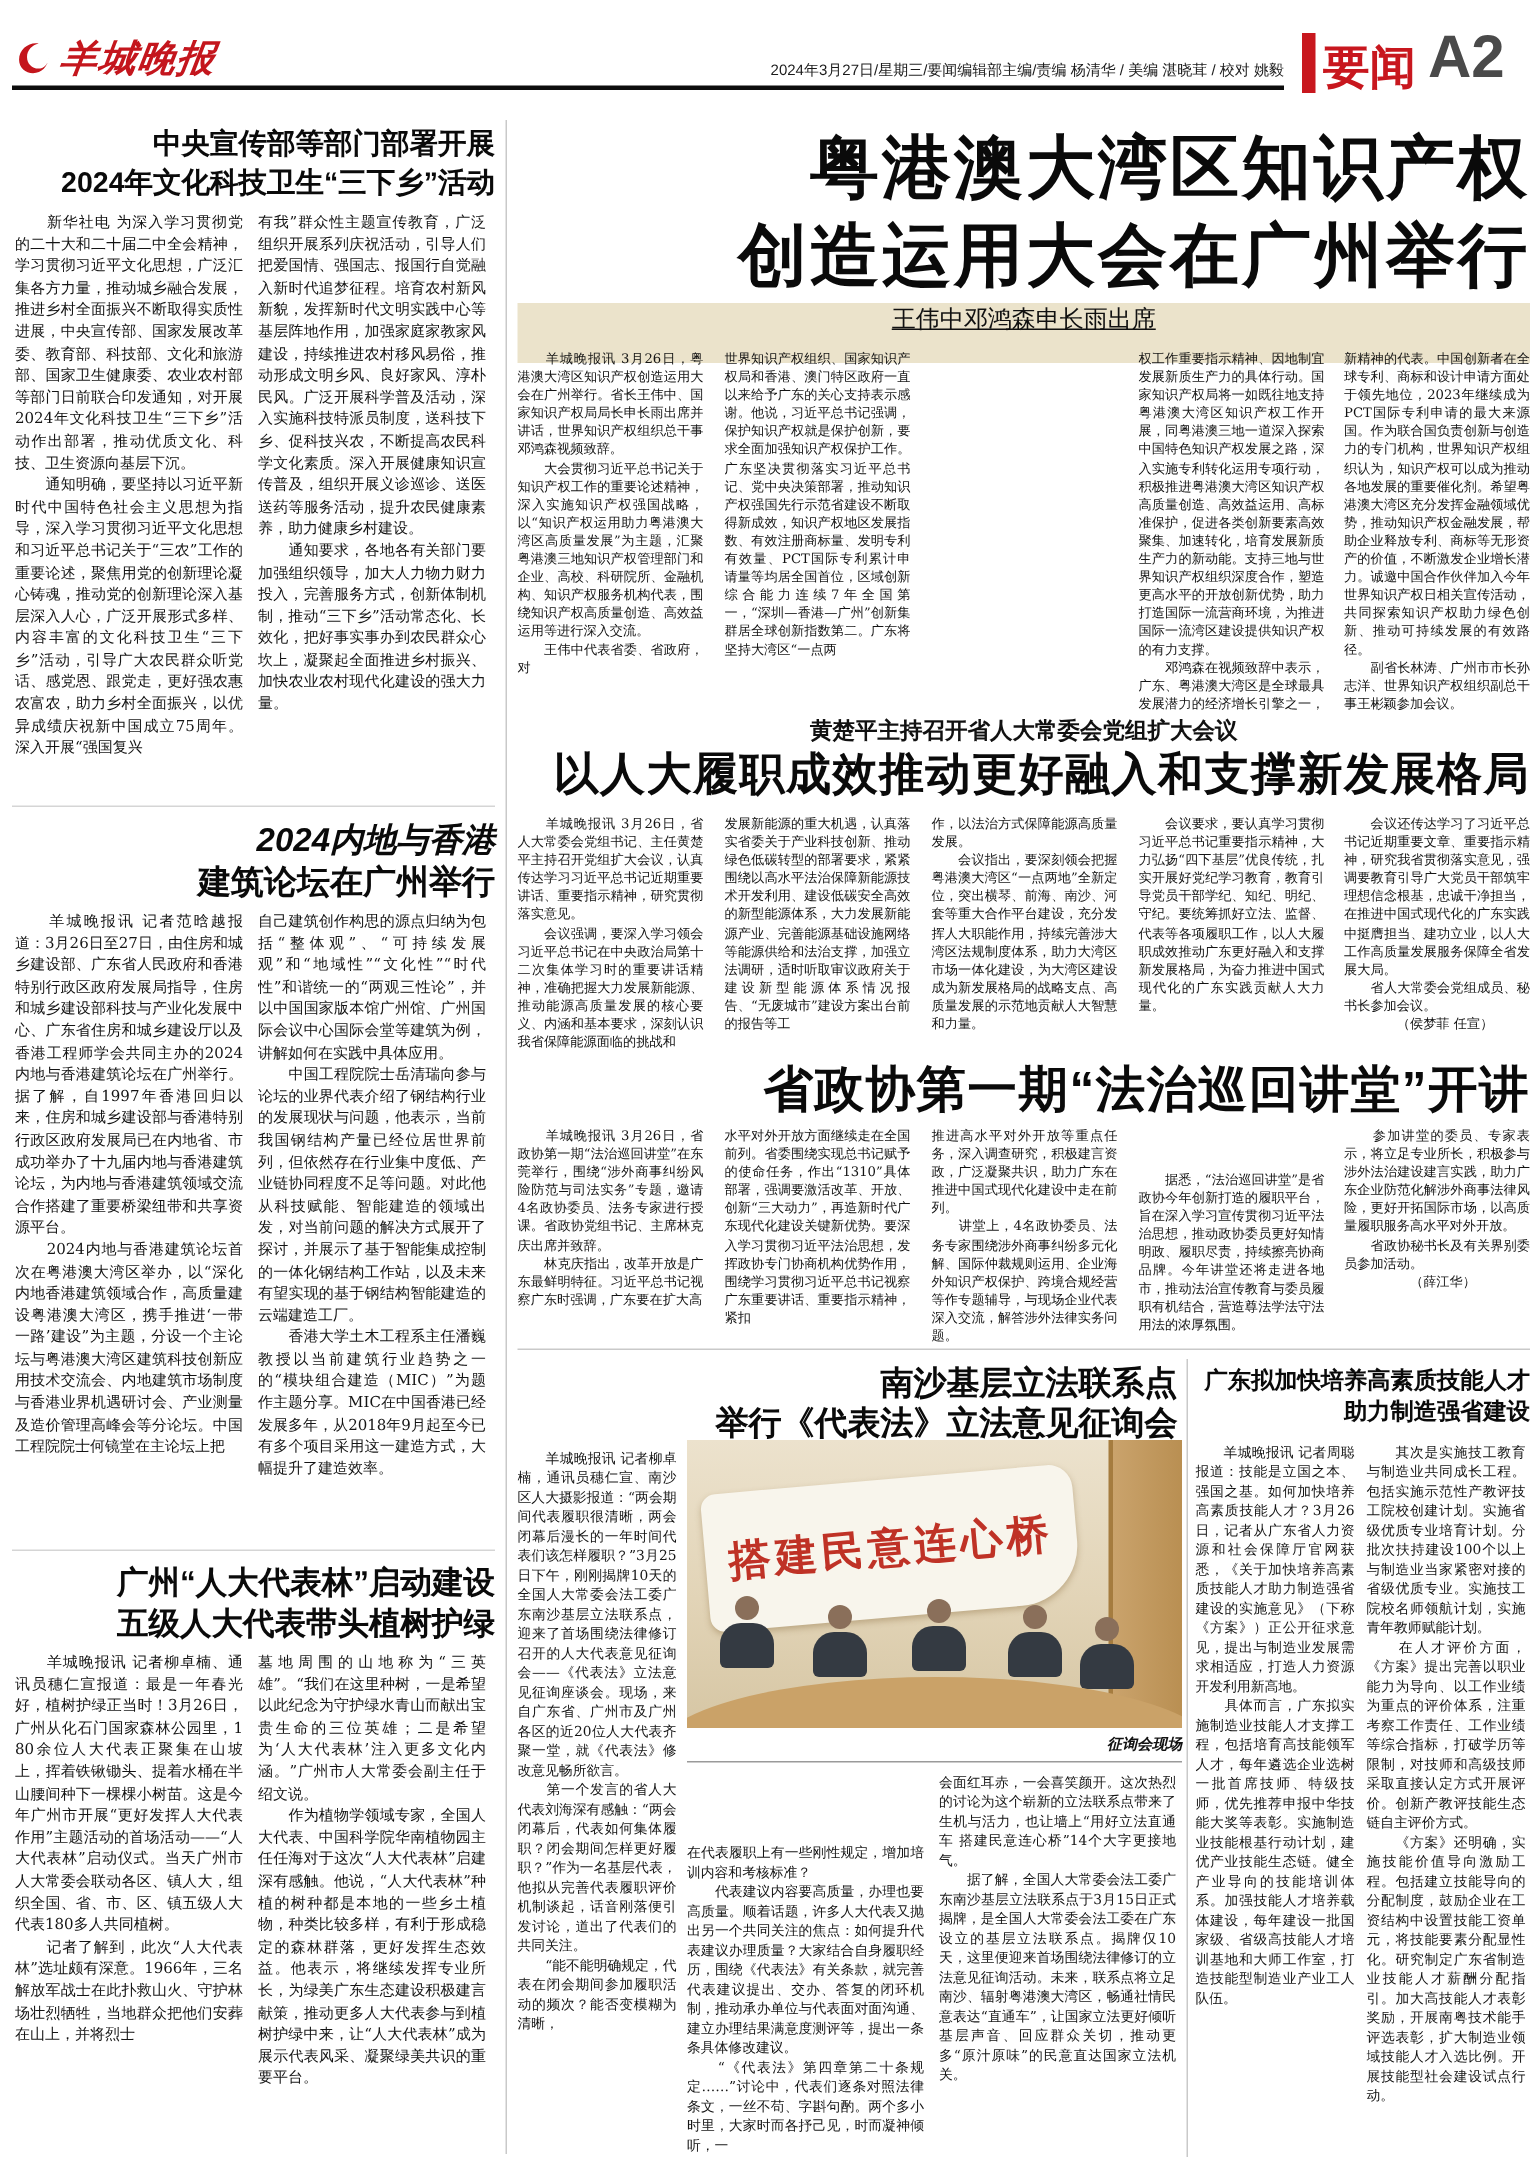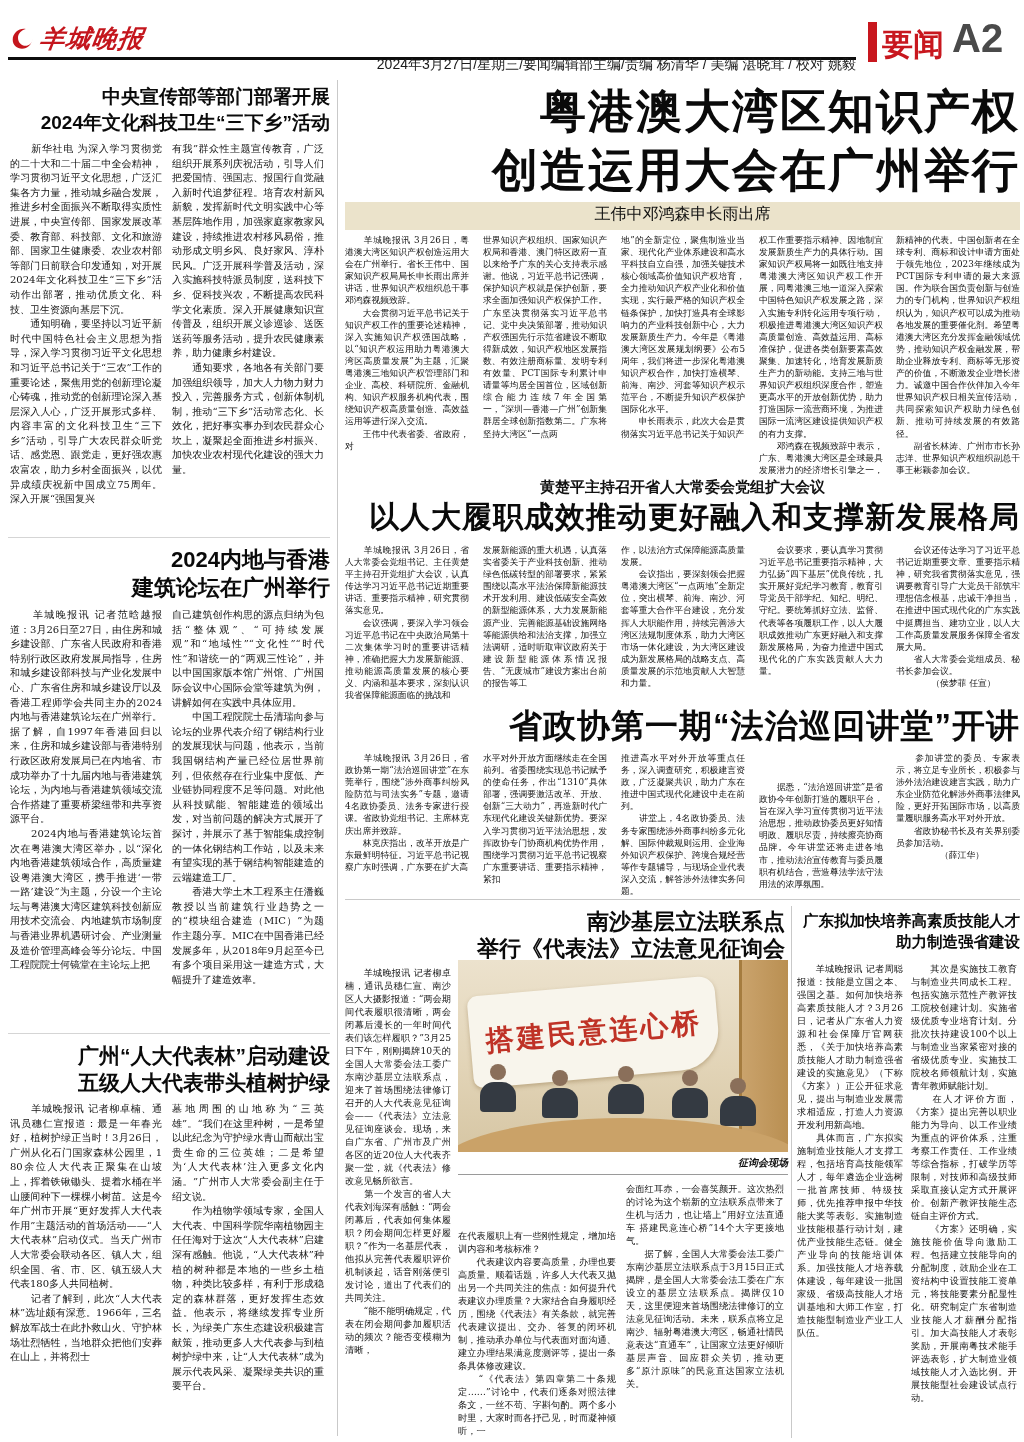--- a/index.html
+++ b/index.html
@@ -4,42 +4,42 @@
 <style>
   html,body{margin:0;padding:0;background:#e8e8e8;}
   .page{position:relative;width:1024px;height:1442px;background:#ffffff;margin:0 auto;overflow:hidden;
         font-family:"DejaVu Serif","Liberation Serif",serif;}
   .abs{position:absolute;}
   
   .logo{left:10px;top:22px;display:flex;align-items:center;gap:4px;}
   .logo-text{font-size:25px;font-weight:900;font-style:italic;color:#c4161d;transform:skewX(-8deg);
              font-family:"DejaVu Serif",serif;letter-spacing:1px;}
   .mast-rule{left:8px;top:57px;width:848px;height:3px;background:#0d0d0d;}
-  .dateline{left:300px;top:40px;width:556px;text-align:right;font-size:14px;color:#1a1a1a;
-            font-family:"Liberation Sans","DejaVu Sans",sans-serif;margin-top:16px;}
+  .dateline{left:300px;top:40px;width:556px;text-align:right;font-size:10px;color:#1a1a1a;
+            font-family:"Liberation Sans","DejaVu Sans",sans-serif;}
   .sec-bar{left:868px;top:22px;width:9px;height:40px;background:#c8171e;}
   .sec-name{left:882px;top:24px;font-size:31px;font-weight:900;color:#c8171e;
             font-family:"Liberation Sans","DejaVu Sans",sans-serif;}
   .page-no{left:952px;top:16px;font-size:40px;font-weight:700;color:#4a4a4a;
            font-family:"Liberation Sans","DejaVu Sans",sans-serif;}
   
   .hl{font-family:"Liberation Sans","DejaVu Sans",sans-serif;font-weight:900;color:#0a0a0a;
       text-align:right;white-space:nowrap;}
   .kicker{font-family:"Liberation Sans","DejaVu Sans",sans-serif;font-weight:700;color:#111;text-align:center;}
   
   .body-col{text-align:justify;overflow:hidden;white-space:pre-line;word-break:break-all;color:#141414;}
   .fs-left{font-size:10px;line-height:14.6px;}
   .fs-main{font-size:8.8px;line-height:12.1px;}
   .fs-bottom{font-size:9.2px;line-height:13px;}
   
   .vline{width:1px;background:#c9c9c9;}
   .hline{height:1px;background:#c9c9c9;}
   
-  .sub-band{left:345px;top:202px;width:675px;height:28px;background:#ebe3cb;text-align:center;
-            font-size:16px;line-height:24px;color:#111;font-family:"Liberation Sans",sans-serif;font-weight:500;}
+  .sub-band{left:345px;top:202px;width:675px;height:40px;background:#ebe3cb;text-align:center;
+            font-size:16px;line-height:24px;color:#111;font-family:"Liberation Sans",sans-serif;font-weight:500;text-decoration:underline;}
   
   .photo{left:458px;top:960px;width:330px;height:192px;overflow:hidden;
          background:linear-gradient(180deg,#ece2cd 0%,#e2d4b7 55%,#d6c6a4 100%);}
   .photo-banner{position:absolute;left:12px;top:26px;width:248px;height:92px;background:#f8f5ec;
                 transform:rotate(-5deg);border-radius:10px 16px 40px 10px;
                 box-shadow:0 2px 4px rgba(120,90,40,.35);display:flex;align-items:center;justify-content:center;}
   .photo-banner-text{font-family:"Liberation Sans",sans-serif;font-weight:900;font-size:28px;color:#bf3226;
                      letter-spacing:3px;white-space:nowrap;}
   .photo-door{position:absolute;right:0;top:0;width:46px;height:100%;
               background:linear-gradient(90deg,#caa36c,#b98f52);border-left:3px solid #a57c3f;}
@@ -72,21 +72,21 @@
   <div class="abs vline" style="left:337px;top:80px;height:1356px;"></div>
 
   <div class="abs hl" style="left:8px;top:84px;width:322px;font-size:19px;line-height:25px;">中央宣传部等部门部署开展</div>
   <div class="abs hl" style="left:8px;top:110px;width:322px;font-size:19px;line-height:25px;">2024年文化科技卫生“三下乡”活动</div>
   <div class="abs body-col fs-left" style="left:10px;top:142px;width:152px;height:390px;">　　新华社电 为深入学习贯彻党的二十大和二十届二中全会精神，学习贯彻习近平文化思想，广泛汇集各方力量，推动城乡融合发展，推进乡村全面振兴不断取得实质性进展，中央宣传部、国家发展改革委、教育部、科技部、文化和旅游部、国家卫生健康委、农业农村部等部门日前联合印发通知，对开展2024年文化科技卫生“三下乡”活动作出部署，推动优质文化、科技、卫生资源向基层下沉。
 　　通知明确，要坚持以习近平新时代中国特色社会主义思想为指导，深入学习贯彻习近平文化思想和习近平总书记关于“三农”工作的重要论述，聚焦用党的创新理论凝心铸魂，推动党的创新理论深入基层深入人心，广泛开展形式多样、内容丰富的文化科技卫生“三下乡”活动，引导广大农民群众听党话、感党恩、跟党走，更好强农惠农富农，助力乡村全面振兴，以优异成绩庆祝新中国成立75周年。深入开展“强国复兴</div>
   <div class="abs body-col fs-left" style="left:172px;top:142px;width:152px;height:390px;">有我”群众性主题宣传教育，广泛组织开展系列庆祝活动，引导人们把爱国情、强国志、报国行自觉融入新时代追梦征程。培育农村新风新貌，发挥新时代文明实践中心等基层阵地作用，加强家庭家教家风建设，持续推进农村移风易俗，推动形成文明乡风、良好家风、淳朴民风。广泛开展科学普及活动，深入实施科技特派员制度，送科技下乡、促科技兴农，不断提高农民科学文化素质。深入开展健康知识宣传普及，组织开展义诊巡诊、送医送药等服务活动，提升农民健康素养，助力健康乡村建设。
 　　通知要求，各地各有关部门要加强组织领导，加大人力物力财力投入，完善服务方式，创新体制机制，推动“三下乡”活动常态化、长效化，把好事实事办到农民群众心坎上，凝聚起全面推进乡村振兴、加快农业农村现代化建设的强大力量。</div>
   <div class="abs hline" style="left:8px;top:537px;width:322px;background:#d5d5d5;"></div>
 
-  <div class="abs hl" style="left:8px;top:546px;width:322px;font-size:22px;line-height:28px;">2024内地与香港</div>
+  <div class="abs hl" style="left:8px;top:546px;width:322px;font-size:22px;line-height:28px;font-style:italic;">2024内地与香港</div>
   <div class="abs hl" style="left:8px;top:574px;width:322px;font-size:22px;line-height:28px;">建筑论坛在广州举行</div>
   <div class="abs body-col fs-left" style="left:10px;top:608px;width:152px;height:420px;">　　羊城晚报讯 记者范晗越报道：3月26日至27日，由住房和城乡建设部、广东省人民政府和香港特别行政区政府发展局指导，住房和城乡建设部科技与产业化发展中心、广东省住房和城乡建设厅以及香港工程师学会共同主办的2024内地与香港建筑论坛在广州举行。据了解，自1997年香港回归以来，住房和城乡建设部与香港特别行政区政府发展局已在内地省、市成功举办了十九届内地与香港建筑论坛，为内地与香港建筑领域交流合作搭建了重要桥梁纽带和共享资源平台。
 　　2024内地与香港建筑论坛首次在粤港澳大湾区举办，以“深化内地香港建筑领域合作，高质量建设粤港澳大湾区，携手推进‘一带一路’建设”为主题，分设一个主论坛与粤港澳大湾区建筑科技创新应用技术交流会、内地建筑市场制度与香港业界机遇研讨会、产业测量及造价管理高峰会等分论坛。中国工程院院士何镜堂在主论坛上把</div>
   <div class="abs body-col fs-left" style="left:172px;top:608px;width:152px;height:420px;">自己建筑创作构思的源点归纳为包括“整体观”、“可持续发展观”和“地域性”“文化性”“时代性”和谐统一的“两观三性论”，并以中国国家版本馆广州馆、广州国际会议中心国际会堂等建筑为例，讲解如何在实践中具体应用。
 　　中国工程院院士岳清瑞向参与论坛的业界代表介绍了钢结构行业的发展现状与问题，他表示，当前我国钢结构产量已经位居世界前列，但依然存在行业集中度低、产业链协同程度不足等问题。对此他从科技赋能、智能建造的领域出发，对当前问题的解决方式展开了探讨，并展示了基于智能集成控制的一体化钢结构工作站，以及未来有望实现的基于钢结构智能建造的云端建造工厂。
 　　香港大学土木工程系主任潘巍教授以当前建筑行业趋势之一的“模块组合建造（MIC）”为题作主题分享。MIC在中国香港已经发展多年，从2018年9月起至今已有多个项目采用这一建造方式，大幅提升了建造效率。</div>
   <div class="abs hline" style="left:8px;top:1033px;width:322px;background:#d5d5d5;"></div>
 
   <div class="abs hl" style="left:8px;top:1042px;width:322px;font-size:21px;line-height:27px;">广州“人大代表林”启动建设</div>
   <div class="abs hl" style="left:8px;top:1069px;width:322px;font-size:21px;line-height:27px;">五级人大代表带头植树护绿</div>
@@ -95,22 +95,20 @@
   <div class="abs body-col fs-left" style="left:172px;top:1102px;width:152px;height:336px;">墓地周围的山地称为“三英雄”。“我们在这里种树，一是希望以此纪念为守护绿水青山而献出宝贵生命的三位英雄；二是希望为‘人大代表林’注入更多文化内涵。”广州市人大常委会副主任于绍文说。
 　　作为植物学领域专家，全国人大代表、中国科学院华南植物园主任任海对于这次“人大代表林”启建深有感触。他说，“人大代表林”种植的树种都是本地的一些乡土植物，种类比较多样，有利于形成稳定的森林群落，更好发挥生态效益。他表示，将继续发挥专业所长，为绿美广东生态建设积极建言献策，推动更多人大代表参与到植树护绿中来，让“人大代表林”成为展示代表风采、凝聚绿美共识的重要平台。</div>
 
   <div class="abs hl" style="left:345px;top:82px;width:675px;font-size:46px;line-height:59px;letter-spacing:2px;">粤港澳大湾区知识产权</div>
   <div class="abs hl" style="left:345px;top:141px;width:675px;font-size:46px;line-height:59px;letter-spacing:2px;">创造运用大会在广州举行</div>
   <div class="abs sub-band">王伟中邓鸿森申长雨出席</div>
   <div class="abs body-col fs-main" style="left:345px;top:234px;width:124px;height:240px;">　　羊城晚报讯 3月26日，粤港澳大湾区知识产权创造运用大会在广州举行。省长王伟中、国家知识产权局局长申长雨出席并讲话，世界知识产权组织总干事邓鸿森视频致辞。
 　　大会贯彻习近平总书记关于知识产权工作的重要论述精神，深入实施知识产权强国战略，以“知识产权运用助力粤港澳大湾区高质量发展”为主题，汇聚粤港澳三地知识产权管理部门和企业、高校、科研院所、金融机构、知识产权服务机构代表，围绕知识产权高质量创造、高效益运用等进行深入交流。
 　　王伟中代表省委、省政府，对</div>
   <div class="abs body-col fs-main" style="left:483px;top:234px;width:124px;height:240px;">世界知识产权组织、国家知识产权局和香港、澳门特区政府一直以来给予广东的关心支持表示感谢。他说，习近平总书记强调，保护知识产权就是保护创新，要求全面加强知识产权保护工作。广东坚决贯彻落实习近平总书记、党中央决策部署，推动知识产权强国先行示范省建设不断取得新成效，知识产权地区发展指数、有效注册商标量、发明专利有效量、PCT国际专利累计申请量等均居全国首位，区域创新综合能力连续7年全国第一，“深圳—香港—广州”创新集群居全球创新指数第二。广东将坚持大湾区“一点两</div>
-  <div class="abs body-col fs-main" style="left:621px;top:234px;width:124px;height:240px;">地”的全新定位，聚焦制造业当家、现代化产业体系建设和高水平科技自立自强，加强关键技术核心领域高价值知识产权培育，全力推动知识产权产业化和价值实现，实行最严格的知识产权全链条保护，加快打造具有全球影响力的产业科技创新中心，大力发展新质生产力。今年是《粤港澳大湾区发展规划纲要》公布5周年，我们将进一步深化粤港澳知识产权合作，加快打造横琴、前海、南沙、河套等知识产权示范平台，不断提升知识产权保护国际化水平。
-　　申长雨表示，此次大会是贯彻落实习近平总书记关于知识产</div>
   <div class="abs body-col fs-main" style="left:759px;top:234px;width:124px;height:240px;">权工作重要指示精神、因地制宜发展新质生产力的具体行动。国家知识产权局将一如既往地支持粤港澳大湾区知识产权工作开展，同粤港澳三地一道深入探索中国特色知识产权发展之路，深入实施专利转化运用专项行动，积极推进粤港澳大湾区知识产权高质量创造、高效益运用、高标准保护，促进各类创新要素高效聚集、加速转化，培育发展新质生产力的新动能。支持三地与世界知识产权组织深度合作，塑造更高水平的开放创新优势，助力打造国际一流营商环境，为推进国际一流湾区建设提供知识产权的有力支撑。
 　　邓鸿森在视频致辞中表示，广东、粤港澳大湾区是全球最具发展潜力的经济增长引擎之一，是中国创</div>
   <div class="abs body-col fs-main" style="left:896px;top:234px;width:124px;height:240px;">新精神的代表。中国创新者在全球专利、商标和设计申请方面处于领先地位，2023年继续成为PCT国际专利申请的最大来源国。作为联合国负责创新与创造力的专门机构，世界知识产权组织认为，知识产权可以成为推动各地发展的重要催化剂。希望粤港澳大湾区充分发挥金融领域优势，推动知识产权金融发展，帮助企业释放专利、商标等无形资产的价值，不断激发企业增长潜力。诚邀中国合作伙伴加入今年世界知识产权日相关宣传活动，共同探索知识产权助力绿色创新、推动可持续发展的有效路径。
 　　副省长林涛、广州市市长孙志洋、世界知识产权组织副总干事王彬颖参加会议。
 　　　　　　（李凤祥 符信）</div>
 
   <div class="abs hl" style="left:345px;top:498px;width:675px;font-size:30px;line-height:38px;letter-spacing:1px;">以人大履职成效推动更好融入和支撑新发展格局</div>
   <div class="abs kicker" style="left:345px;top:478px;width:675px;font-size:15px;">黄楚平主持召开省人大常委会党组扩大会议</div>
   <div class="abs body-col fs-main" style="left:345px;top:544px;width:124px;height:156px;">　　羊城晚报讯 3月26日，省人大常委会党组书记、主任黄楚平主持召开党组扩大会议，认真传达学习习近平总书记近期重要讲话、重要指示精神，研究贯彻落实意见。
 　　会议强调，要深入学习领会习近平总书记在中央政治局第十二次集体学习时的重要讲话精神，准确把握大力发展新能源、推动能源高质量发展的核心要义、内涵和基本要求，深刻认识我省保障能源面临的挑战和</div>

